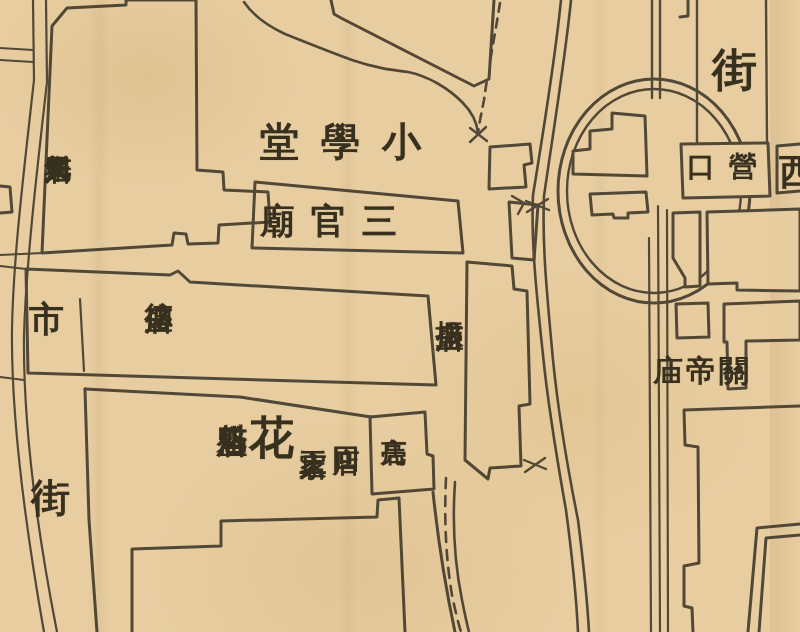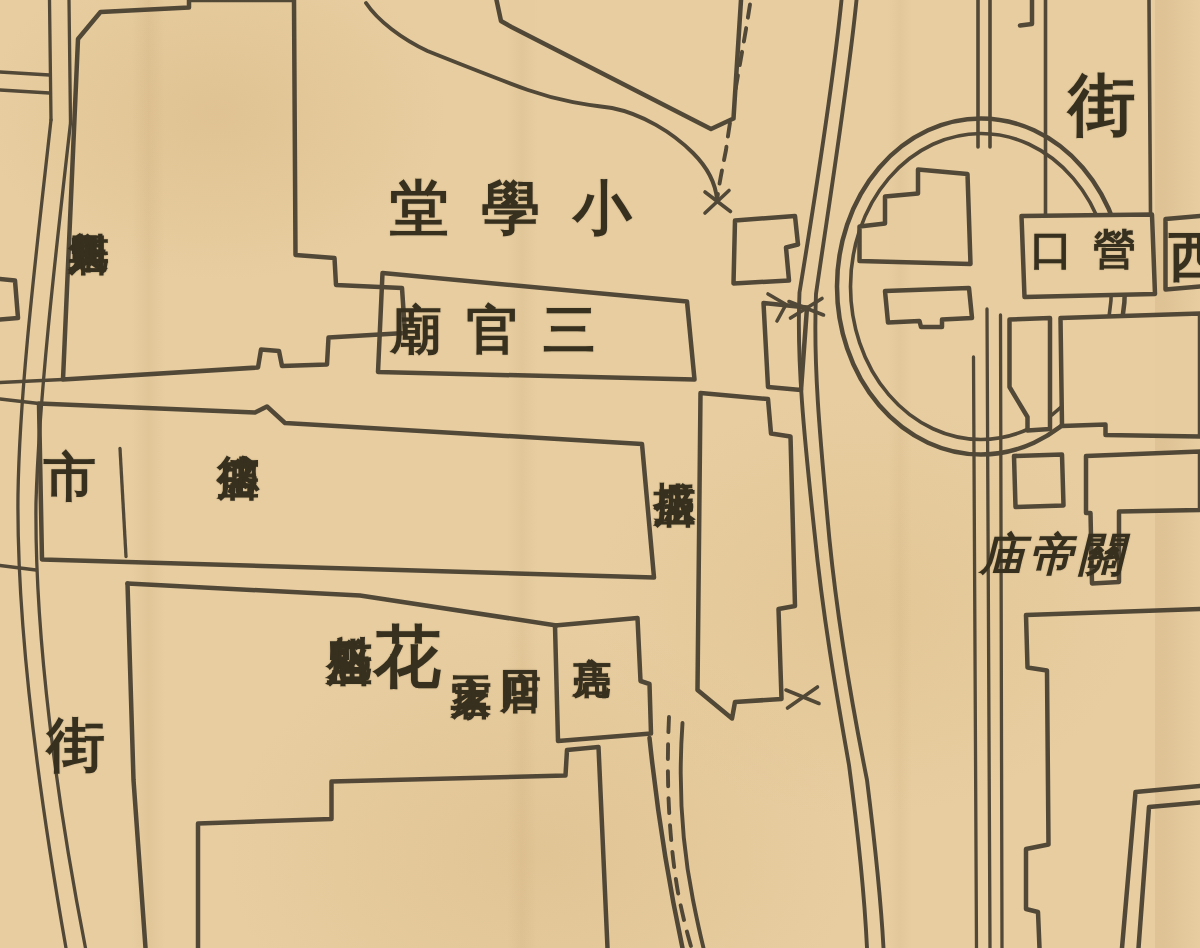--- a/index.html
+++ b/index.html
@@ -130,21 +130,21 @@
         <path d="M526,201 L549,210"></path>
         <path d="M548,199 L527,212"></path>
         <path d="M524,460 L546,469"></path>
         <path d="M545,458 L525,472"></path>
       </g>
     </g>
   </svg>
 
   <div class="lbl v" style="left:44px;top:133px;font-size:27px;">集魁興店</div>
 
-  <div class="lbl" style="left:260px;top:122px;font-size:39px;letter-spacing:22px;font-family:Liberation Mono, monospace;">堂學小</div>
+  <div class="lbl" style="left:260px;top:122px;font-size:39px;letter-spacing:22px;">堂學小</div>
 
   <div class="lbl" style="left:260px;top:203px;font-size:35px;letter-spacing:16px;">廟官三</div>
 
   <div class="lbl v" style="left:144px;top:281px;font-size:28px;">德盛店</div>
 
   <div class="lbl v" style="left:435px;top:299px;font-size:28px;">振盛店</div>
 
   <div class="lbl" style="left:29px;top:301px;font-size:35px;">市</div>
 
   <div class="lbl" style="left:31px;top:478px;font-size:39px;">街</div>
@@ -159,15 +159,15 @@
   <div class="lbl v" style="left:332px;top:425px;font-size:27px;">回回店</div>
 
   <div class="lbl v" style="left:380px;top:417px;font-size:26px;">亮店</div>
 
   <div class="lbl" style="left:712px;top:47px;font-size:45px;">街</div>
 
   <div class="lbl" style="left:687px;top:152px;font-size:28px;letter-spacing:14px;">口營</div>
 
   <div class="lbl" style="left:779px;top:153px;font-size:36px;">西</div>
 
-  <div class="lbl" style="left:653px;top:355px;font-size:30px;letter-spacing:3px;font-style:italic;">庙帝關</div>
+  <div class="lbl" style="left:653px;top:355px;font-size:30px;letter-spacing:3px;">庙帝關</div>
 
 </div>
 
 </body></html>

